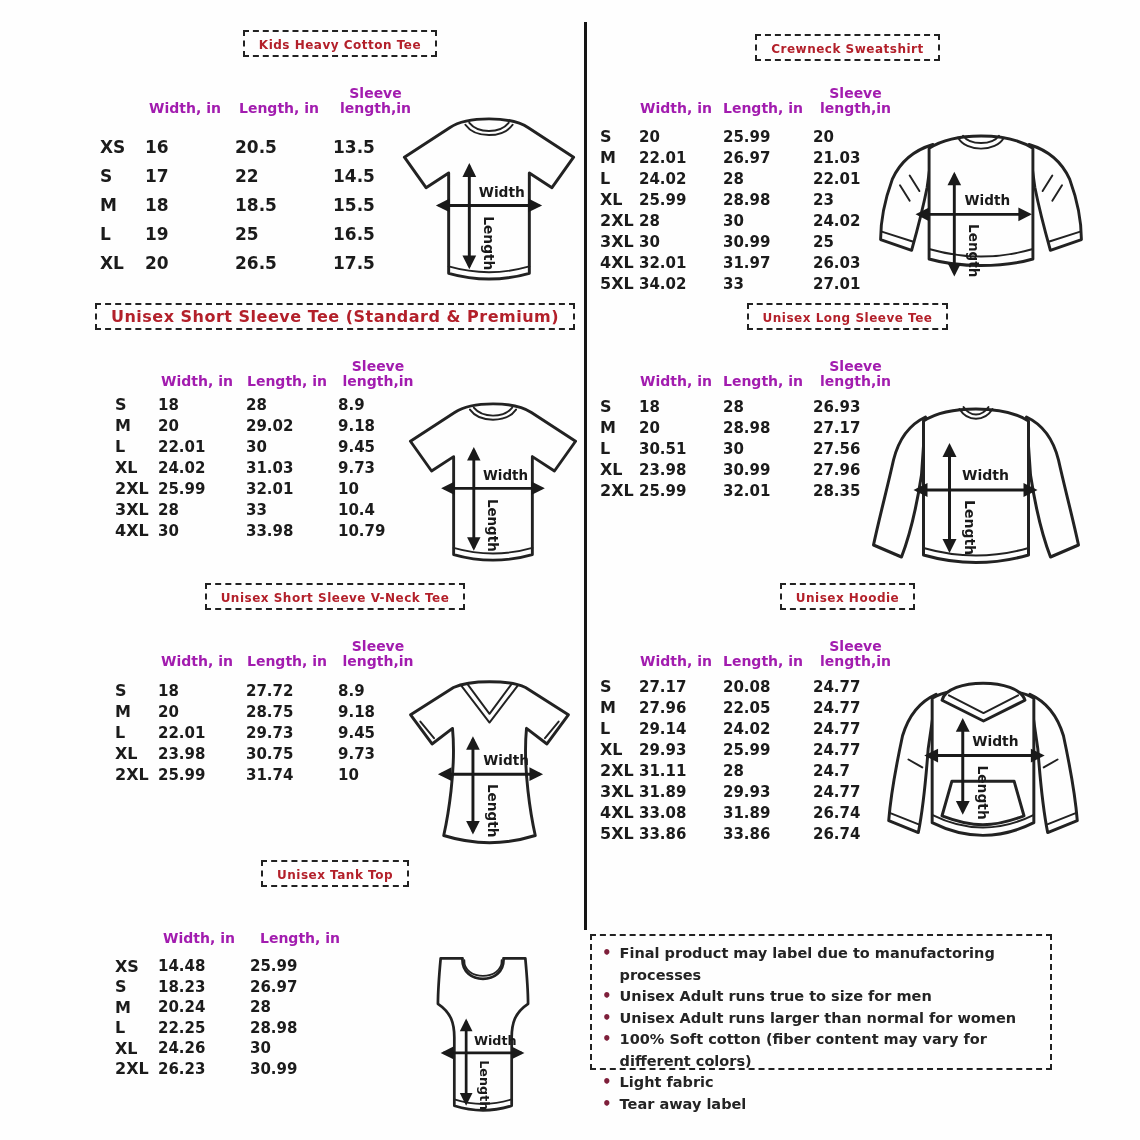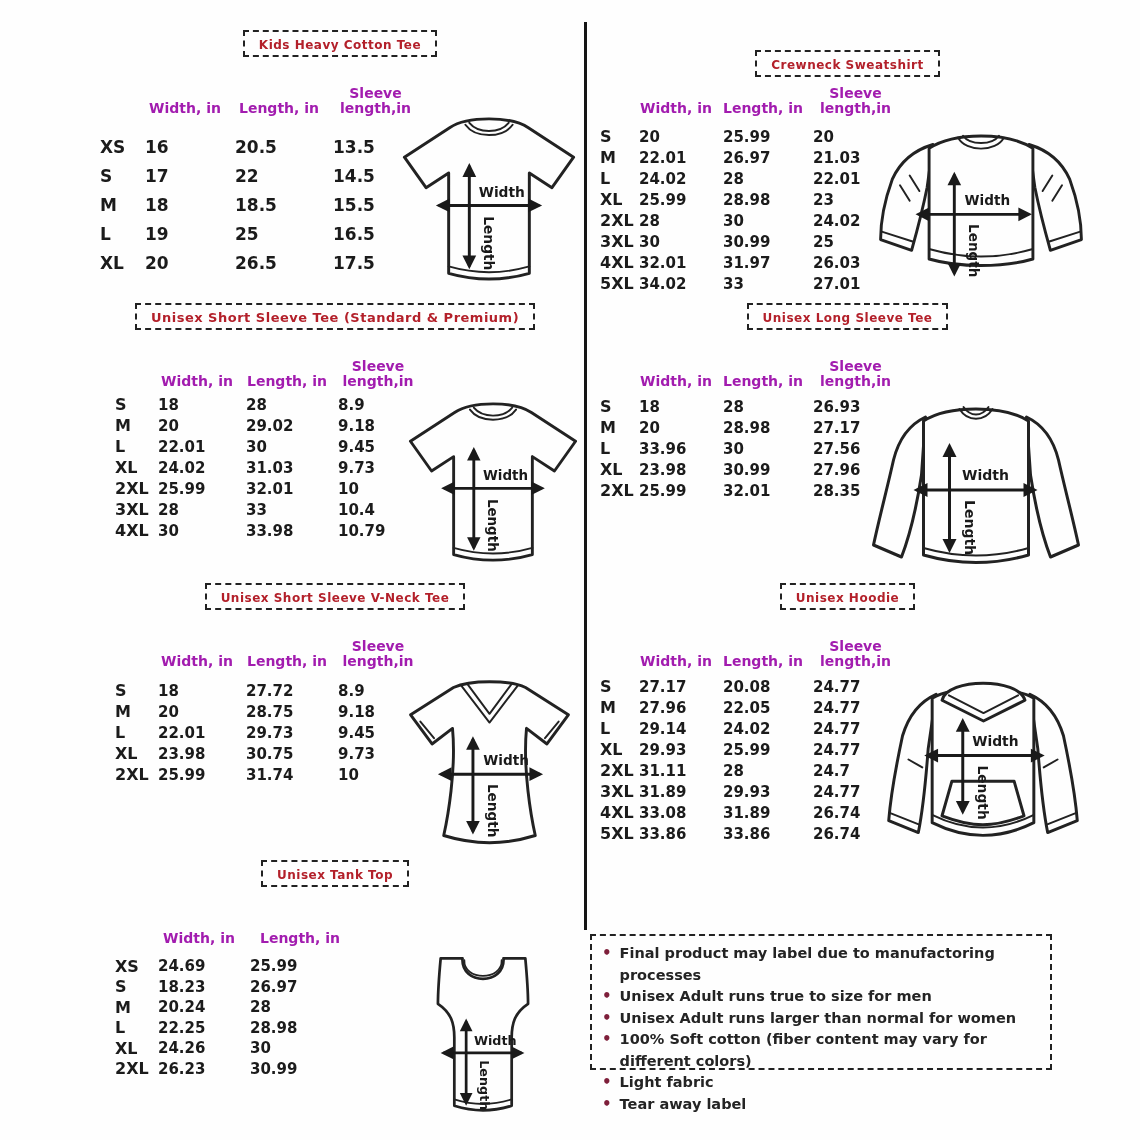--- a/index.html
+++ b/index.html
@@ -105,21 +105,21 @@
     <line class="arrow" x1="80" y1="58" x2="80" y2="158"></line>
     <polygon class="ah" points="80,54 73,68 87,68"></polygon>
     <polygon class="ah" points="80,162 73,148 87,148"></polygon>
     <text class="dimtext" x="113" y="88" text-anchor="middle">Width</text>
     <text class="dimtext" transform="translate(95,108) rotate(90)">Length</text>
   </svg>
       </div>
   </section>
 
   <section class="panel" style="left:595px;top:30px;width:505px;height:268px;--cols:36px 84px 90px 95px;--rowh:21px;--tbody-mt:10px;">
-    <div class="titlebox" style="margin-top:20px;">
+    <div class="titlebox" style="margin-top:4px;">
       <span class="title-text">Crewneck Sweatshirt</span>
     </div>
     <div class="table" style="left:3px;">
       <div class="thead">
           <div class="hcell"></div>
           <div class="hcell">Width, in</div>
           <div class="hcell">Length, in</div>
           <div class="hcell">Sleeve length,in</div>
         </div>
       <div class="tbody">
@@ -192,21 +192,21 @@
     <polygon class="ah" points="90,48 83,62 97,62"></polygon>
     <polygon class="ah" points="90,156 83,142 97,142"></polygon>
     <text class="dimtext" x="124" y="82" text-anchor="middle">Width</text>
     <text class="dimtext" transform="translate(105,102) rotate(90)">Length</text>
   </svg>
       </div>
   </section>
 
   <section class="panel" style="left:85px;top:303px;width:500px;height:272px;--cols:40px 88px 92px 90px;--rowh:21px;--tbody-mt:5px;">
     <div class="titlebox">
-      <span class="title-text" style="font-size:13px;">Unisex Short Sleeve Tee (Standard &amp; Premium)</span>
+      <span class="title-text" style="font-size:16px;">Unisex Short Sleeve Tee (Standard &amp; Premium)</span>
     </div>
     <div class="table" style="left:28px;">
       <div class="thead">
           <div class="hcell"></div>
           <div class="hcell">Width, in</div>
           <div class="hcell">Length, in</div>
           <div class="hcell">Sleeve length,in</div>
         </div>
       <div class="tbody">
           <div class="trow">
@@ -290,21 +290,21 @@
             <div class="cell val">26.93</div>
           </div>
           <div class="trow">
             <div class="cell size">M</div>
             <div class="cell val">20</div>
             <div class="cell val">28.98</div>
             <div class="cell val">27.17</div>
           </div>
           <div class="trow">
             <div class="cell size">L</div>
-            <div class="cell val">33.96</div>
+            <div class="cell val">30.51</div>
             <div class="cell val">30</div>
             <div class="cell val">27.56</div>
           </div>
           <div class="trow">
             <div class="cell size">XL</div>
             <div class="cell val">23.98</div>
             <div class="cell val">30.99</div>
             <div class="cell val">27.96</div>
           </div>
           <div class="trow">
@@ -489,21 +489,21 @@
     </div>
     <div class="table" style="left:28px;">
       <div class="thead">
           <div class="hcell"></div>
           <div class="hcell">Width, in</div>
           <div class="hcell">Length, in</div>
         </div>
       <div class="tbody">
           <div class="trow">
             <div class="cell size">XS</div>
-            <div class="cell val">24.69</div>
+            <div class="cell val">14.48</div>
             <div class="cell val">25.99</div>
           </div>
           <div class="trow">
             <div class="cell size">S</div>
             <div class="cell val">18.23</div>
             <div class="cell val">26.97</div>
           </div>
           <div class="trow">
             <div class="cell size">M</div>
             <div class="cell val">20.24</div>

